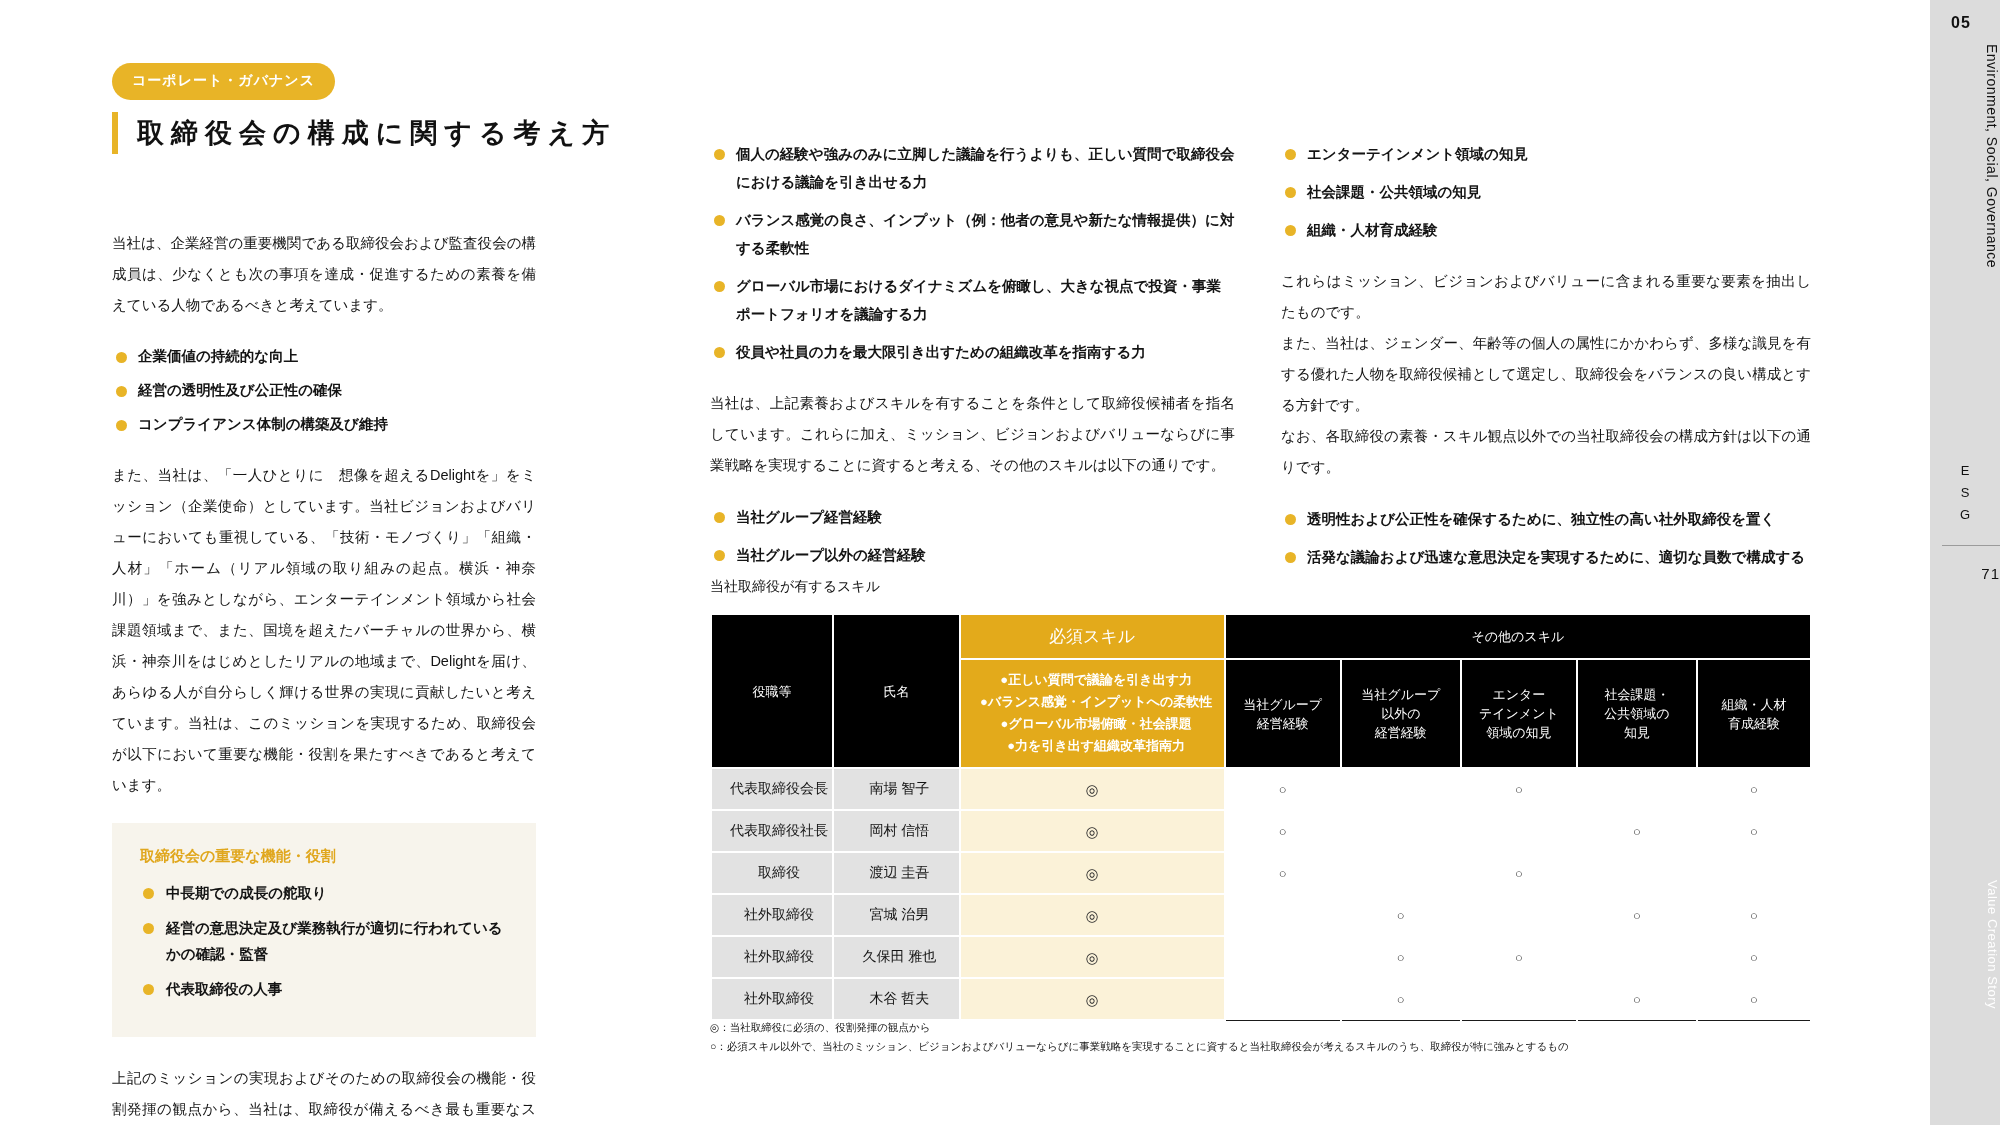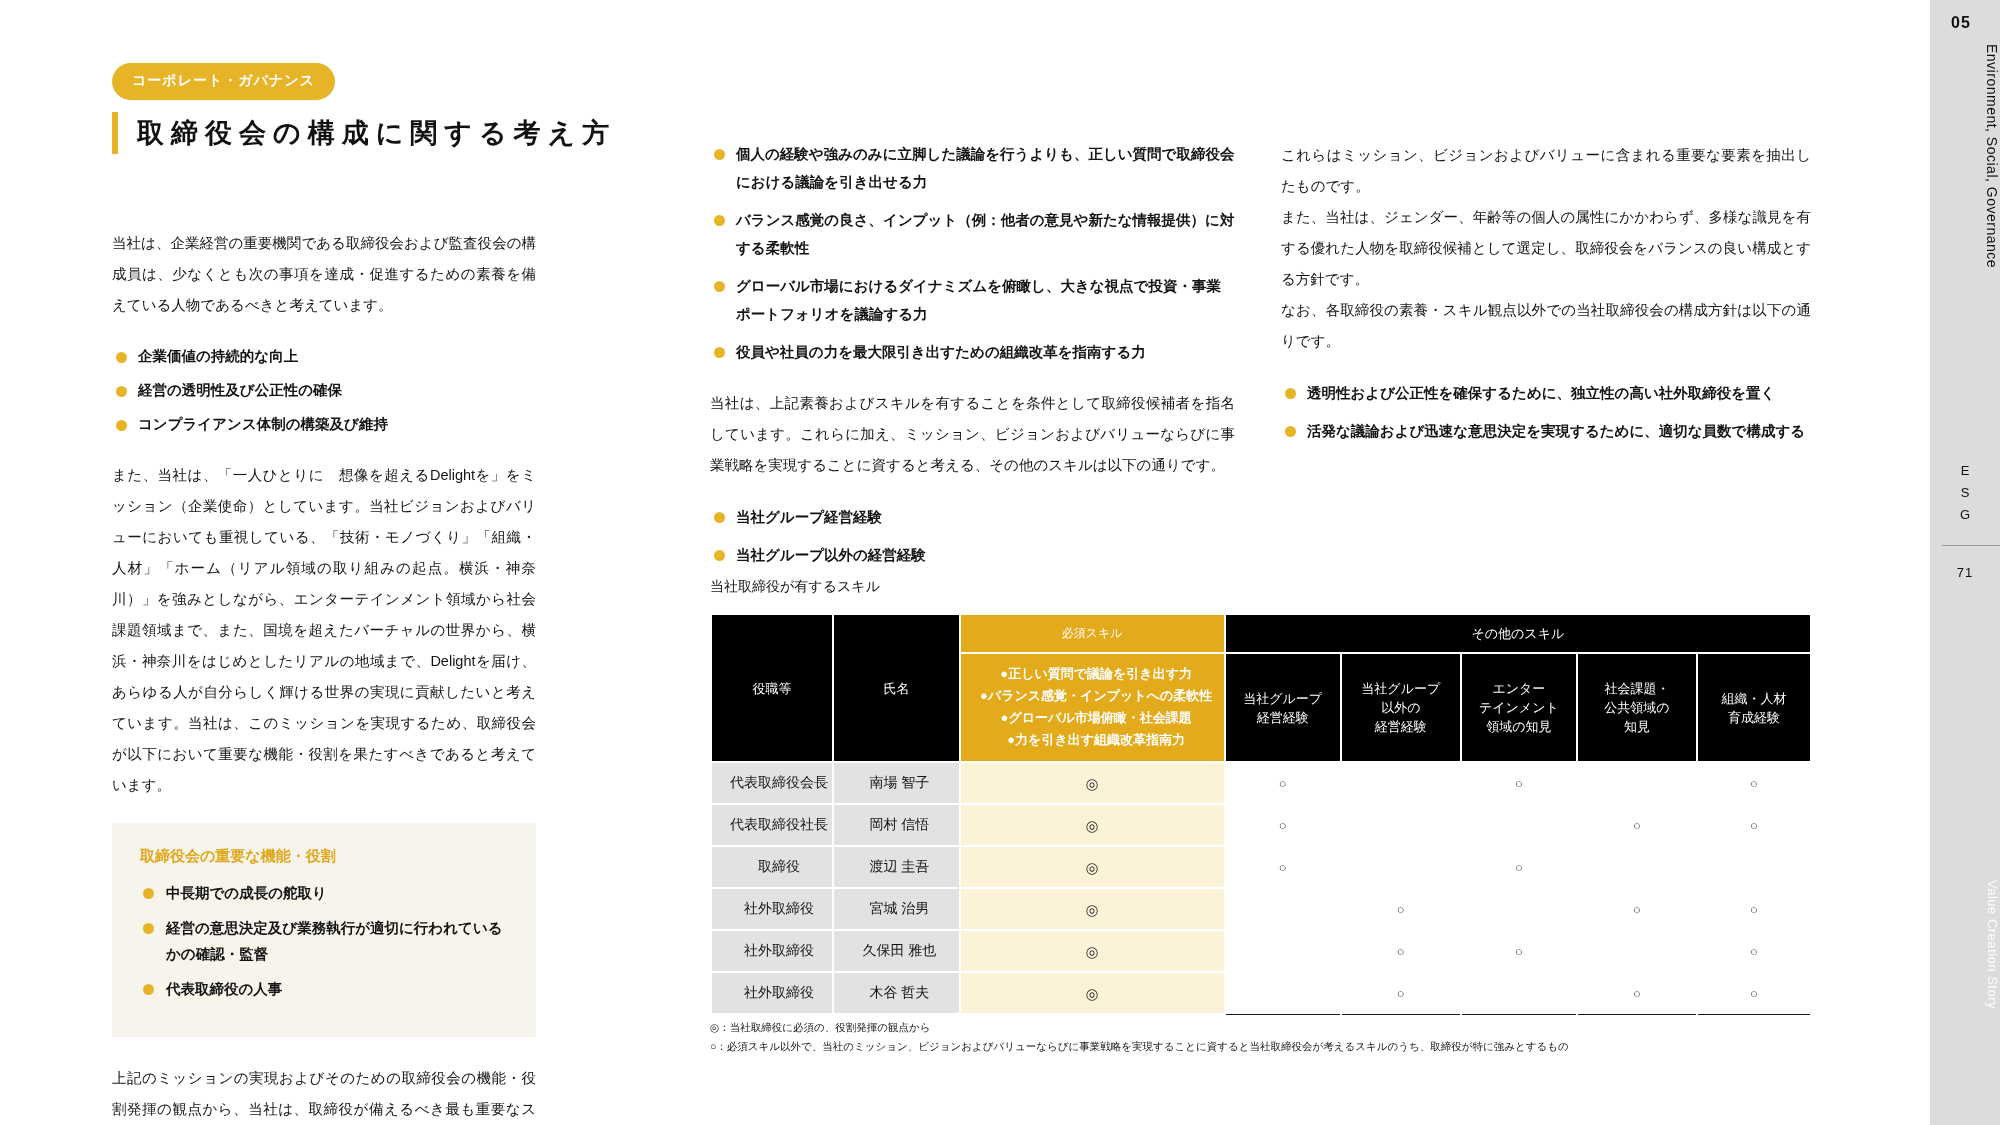--- a/index.html
+++ b/index.html
@@ -52,22 +52,22 @@
     position: absolute;
     left: 0; width: 70px;
     text-align: center;
     font-size: 13px;
     color: #111;
     line-height: 22px;
   }
   .sb-page {
     position: absolute;
     left: 0; width: 70px;
-    text-align: center;
-    font-size: 13px;
+    text-align: right;
+    font-size: 15px;
     color: #111;
     letter-spacing: 1px;
   }
   .sb-rule {
     position: absolute;
     left: 12px; width: 58px; height: 1px;
     background: #9b9b9b;
   }
   .sb-story {
     position: absolute;
@@ -209,21 +209,21 @@
     background: #000000;
     color: #ffffff;
     font-size: 13px;
     font-weight: normal;
     line-height: 19px;
     padding: 6px 4px;
   }
   th.hdr-gold {
     background: #e3aa1b;
     color: #ffffff;
-    font-size: 12px;
+    font-size: 17px;
     font-weight: normal;
     padding: 10px 4px;
   }
   th.hdr-gold-list {
     background: #e3aa1b;
     color: #ffffff;
     font-size: 13px;
     font-weight: bold;
     text-align: left;
     padding: 9px 6px 10px 14px;
@@ -326,20 +326,25 @@
 
     <p class="body">当社は、上記素養およびスキルを有することを条件として取締役候補者を指名しています。これらに加え、ミッション、ビジョンおよびバリューならびに事業戦略を実現することに資すると考える、その他のスキルは以下の通りです。</p>
 
     <ul class="dots">
       <li>当社グループ経営経験</li>
       <li>当社グループ以外の経営経験</li>
     </ul>
   </div>
 
   <div class="col col-right">
+    <ul class="dots">
+      <li>エンターテインメント領域の知見</li>
+      <li>社会課題・公共領域の知見</li>
+      <li>組織・人材育成経験</li>
+    </ul>
 
     <p class="body tight">これらはミッション、ビジョンおよびバリューに含まれる重要な要素を抽出したものです。</p>
     <p class="body tight">また、当社は、ジェンダー、年齢等の個人の属性にかかわらず、多様な識見を有する優れた人物を取締役候補として選定し、取締役会をバランスの良い構成とする方針です。</p>
     <p class="body">なお、各取締役の素養・スキル観点以外での当社取締役会の構成方針は以下の通りです。</p>
 
     <ul class="dots">
       <li>透明性および公正性を確保するために、独立性の高い社外取締役を置く</li>
       <li>活発な議論および迅速な意思決定を実現するために、適切な員数で構成する</li>
     </ul>
   </div>

